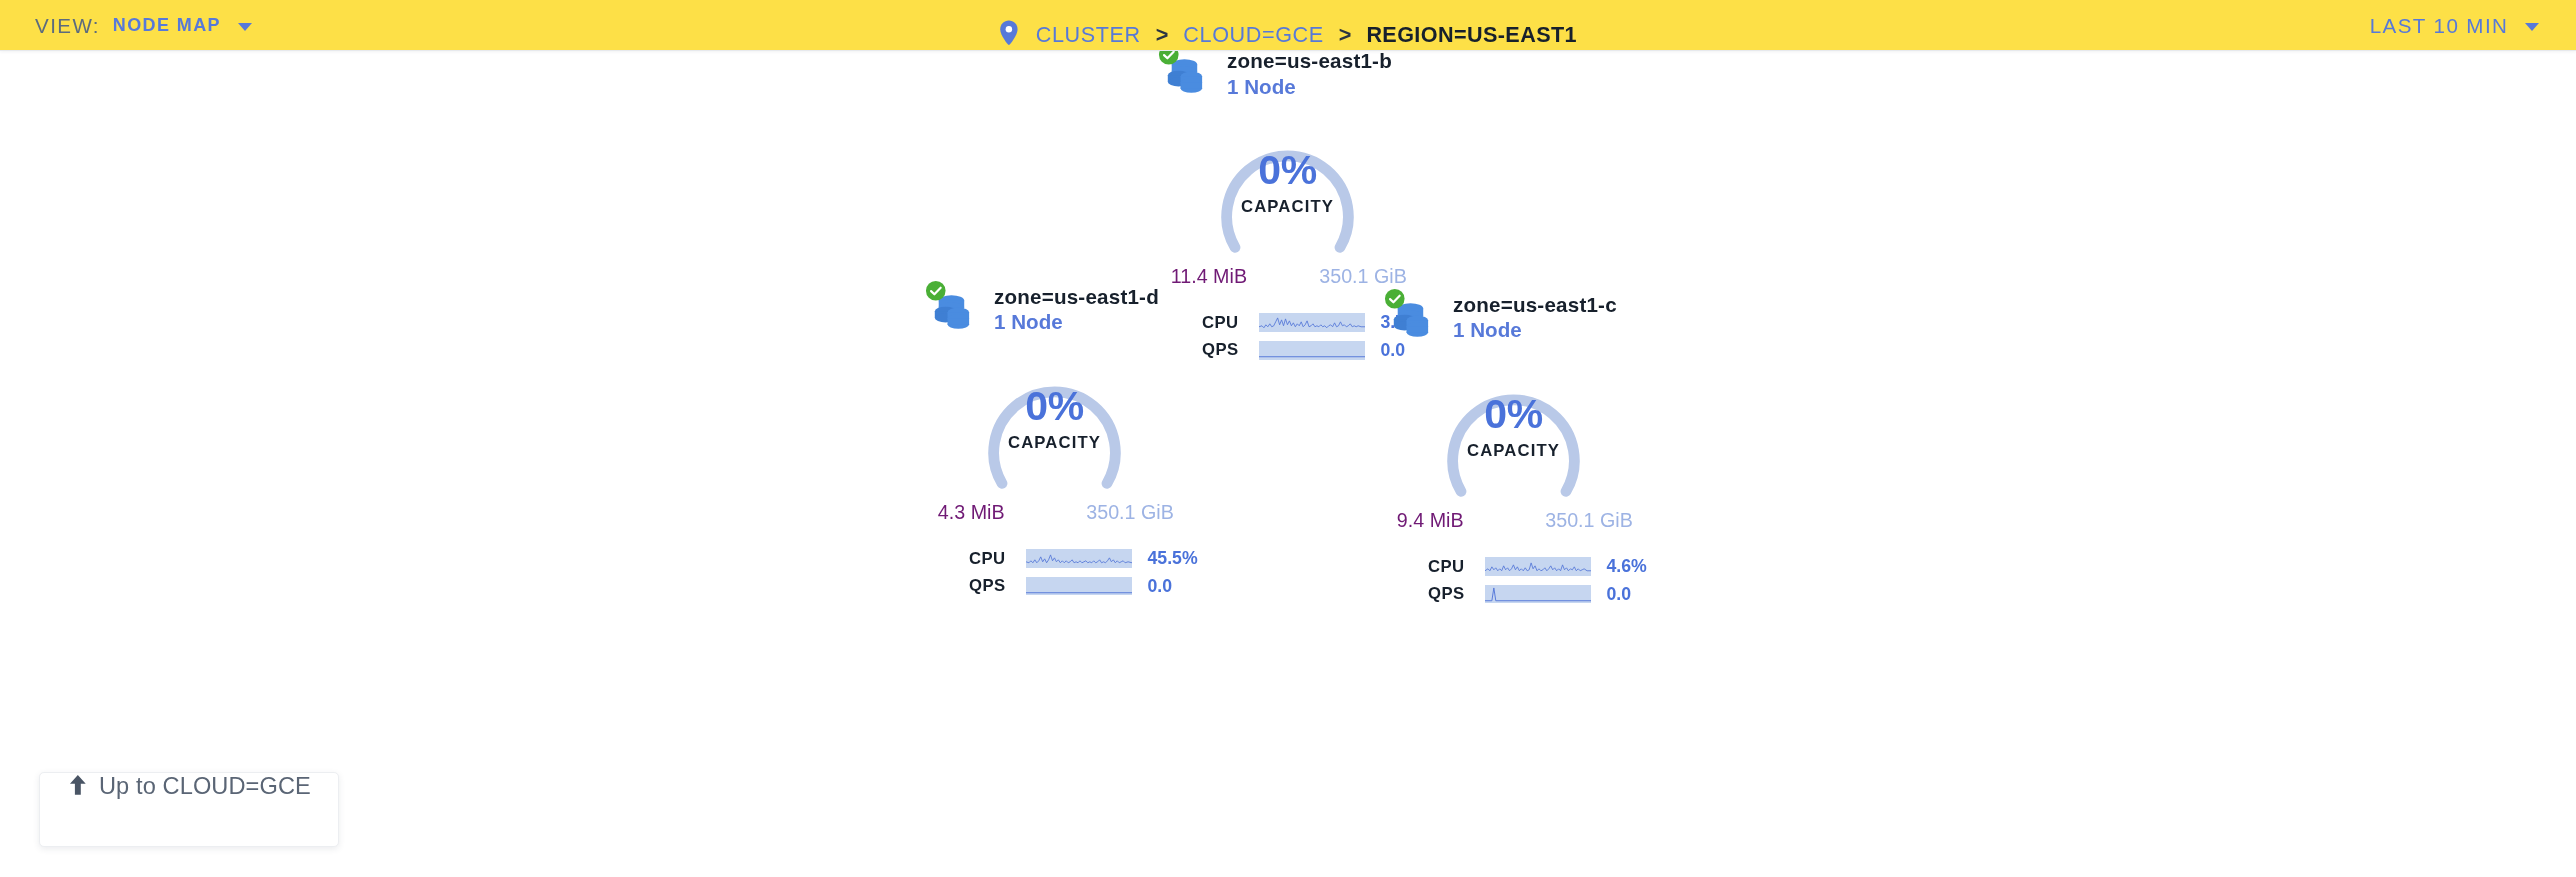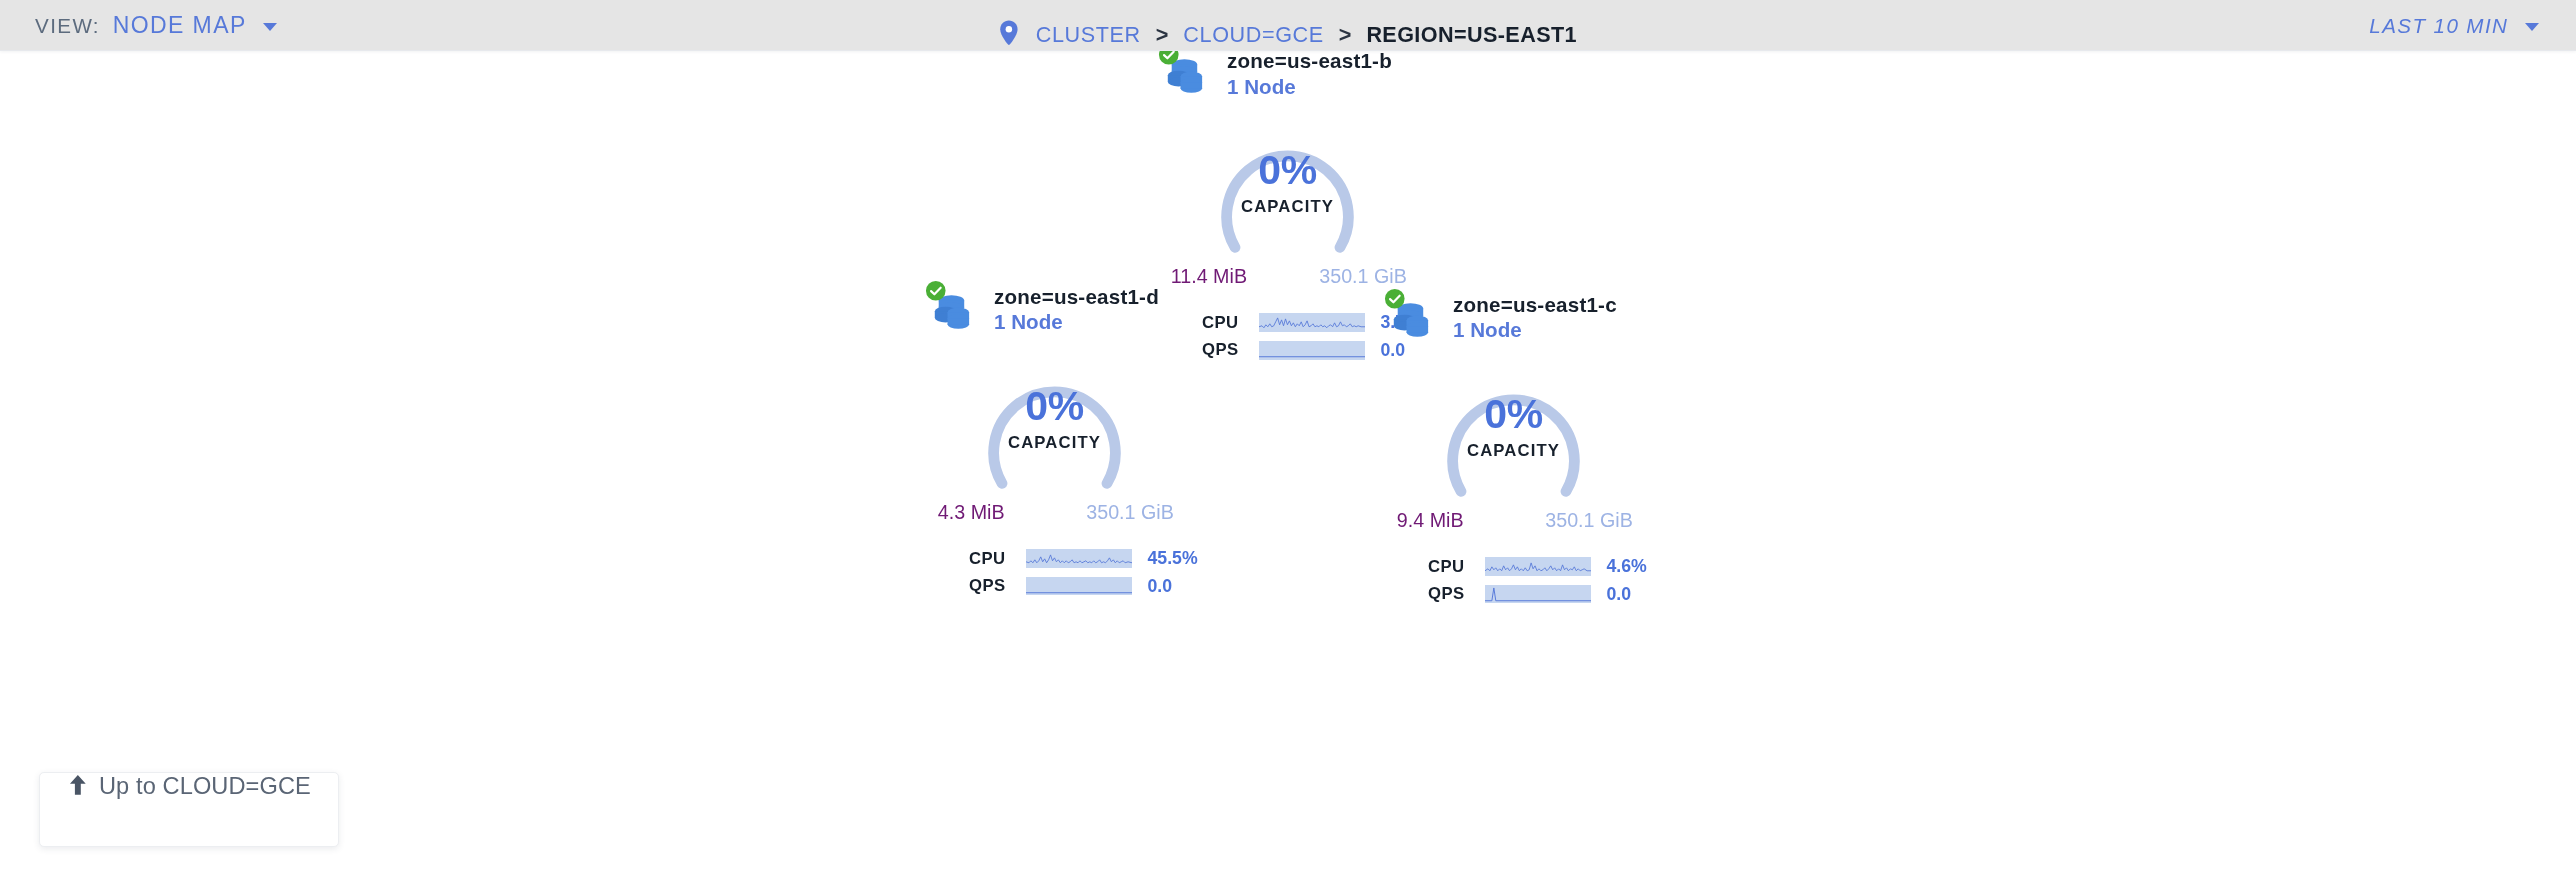--- a/index.html
+++ b/index.html
@@ -16,45 +16,45 @@
     overflow: hidden;
     position: relative;
   }
 
   
   .topbar {
     position: absolute;
     left: 0; top: 0;
     width: 2576px;
     height: 51px;
-    background: #e5e5e5;
+    background: #fde047;
     border-bottom: 1px solid #e7e9ed;
     box-shadow: 0 1px 2.9px rgba(60,70,90,0.07);
     box-sizing: border-box;
     z-index: 20;
   }
   .topbar-left {
     position: absolute;
     left: 35px; top: 0;
     height: 51px;
     display: flex;
     align-items: center;
     gap: 12.8px;
   }
   .view-label {
     font-size: 20.6px;
     letter-spacing: 1.4px;
     color: #5c6b7e;
     font-weight: 400;
   }
   .view-value {
-    font-size: 23px;
+    font-size: 18px;
     letter-spacing: 1.4px;
     color: #5779d9;
-    font-weight: 400;
+    font-weight: 700;
   }
   .caret {
     width: 0; height: 0;
     border-left: 7.9px solid transparent;
     border-right: 7.9px solid transparent;
     border-top: 8.8px solid #5779d9;
     margin-left: 3.9px;
     margin-top: 2.9px;
   }
 
@@ -94,21 +94,20 @@
     height: 51px;
     display: flex;
     align-items: center;
     gap: 12.8px;
   }
   .range-value {
     font-size: 20.6px;
     letter-spacing: 1.4px;
     color: #5779d9;
     font-weight: 400;
-    font-style: italic;
   }
 
   
   .canvas {
     position: absolute;
     left: 0; top: 51px;
     width: 2576px;
     height: 826px;
     background: #ffffff;
     overflow: hidden;

